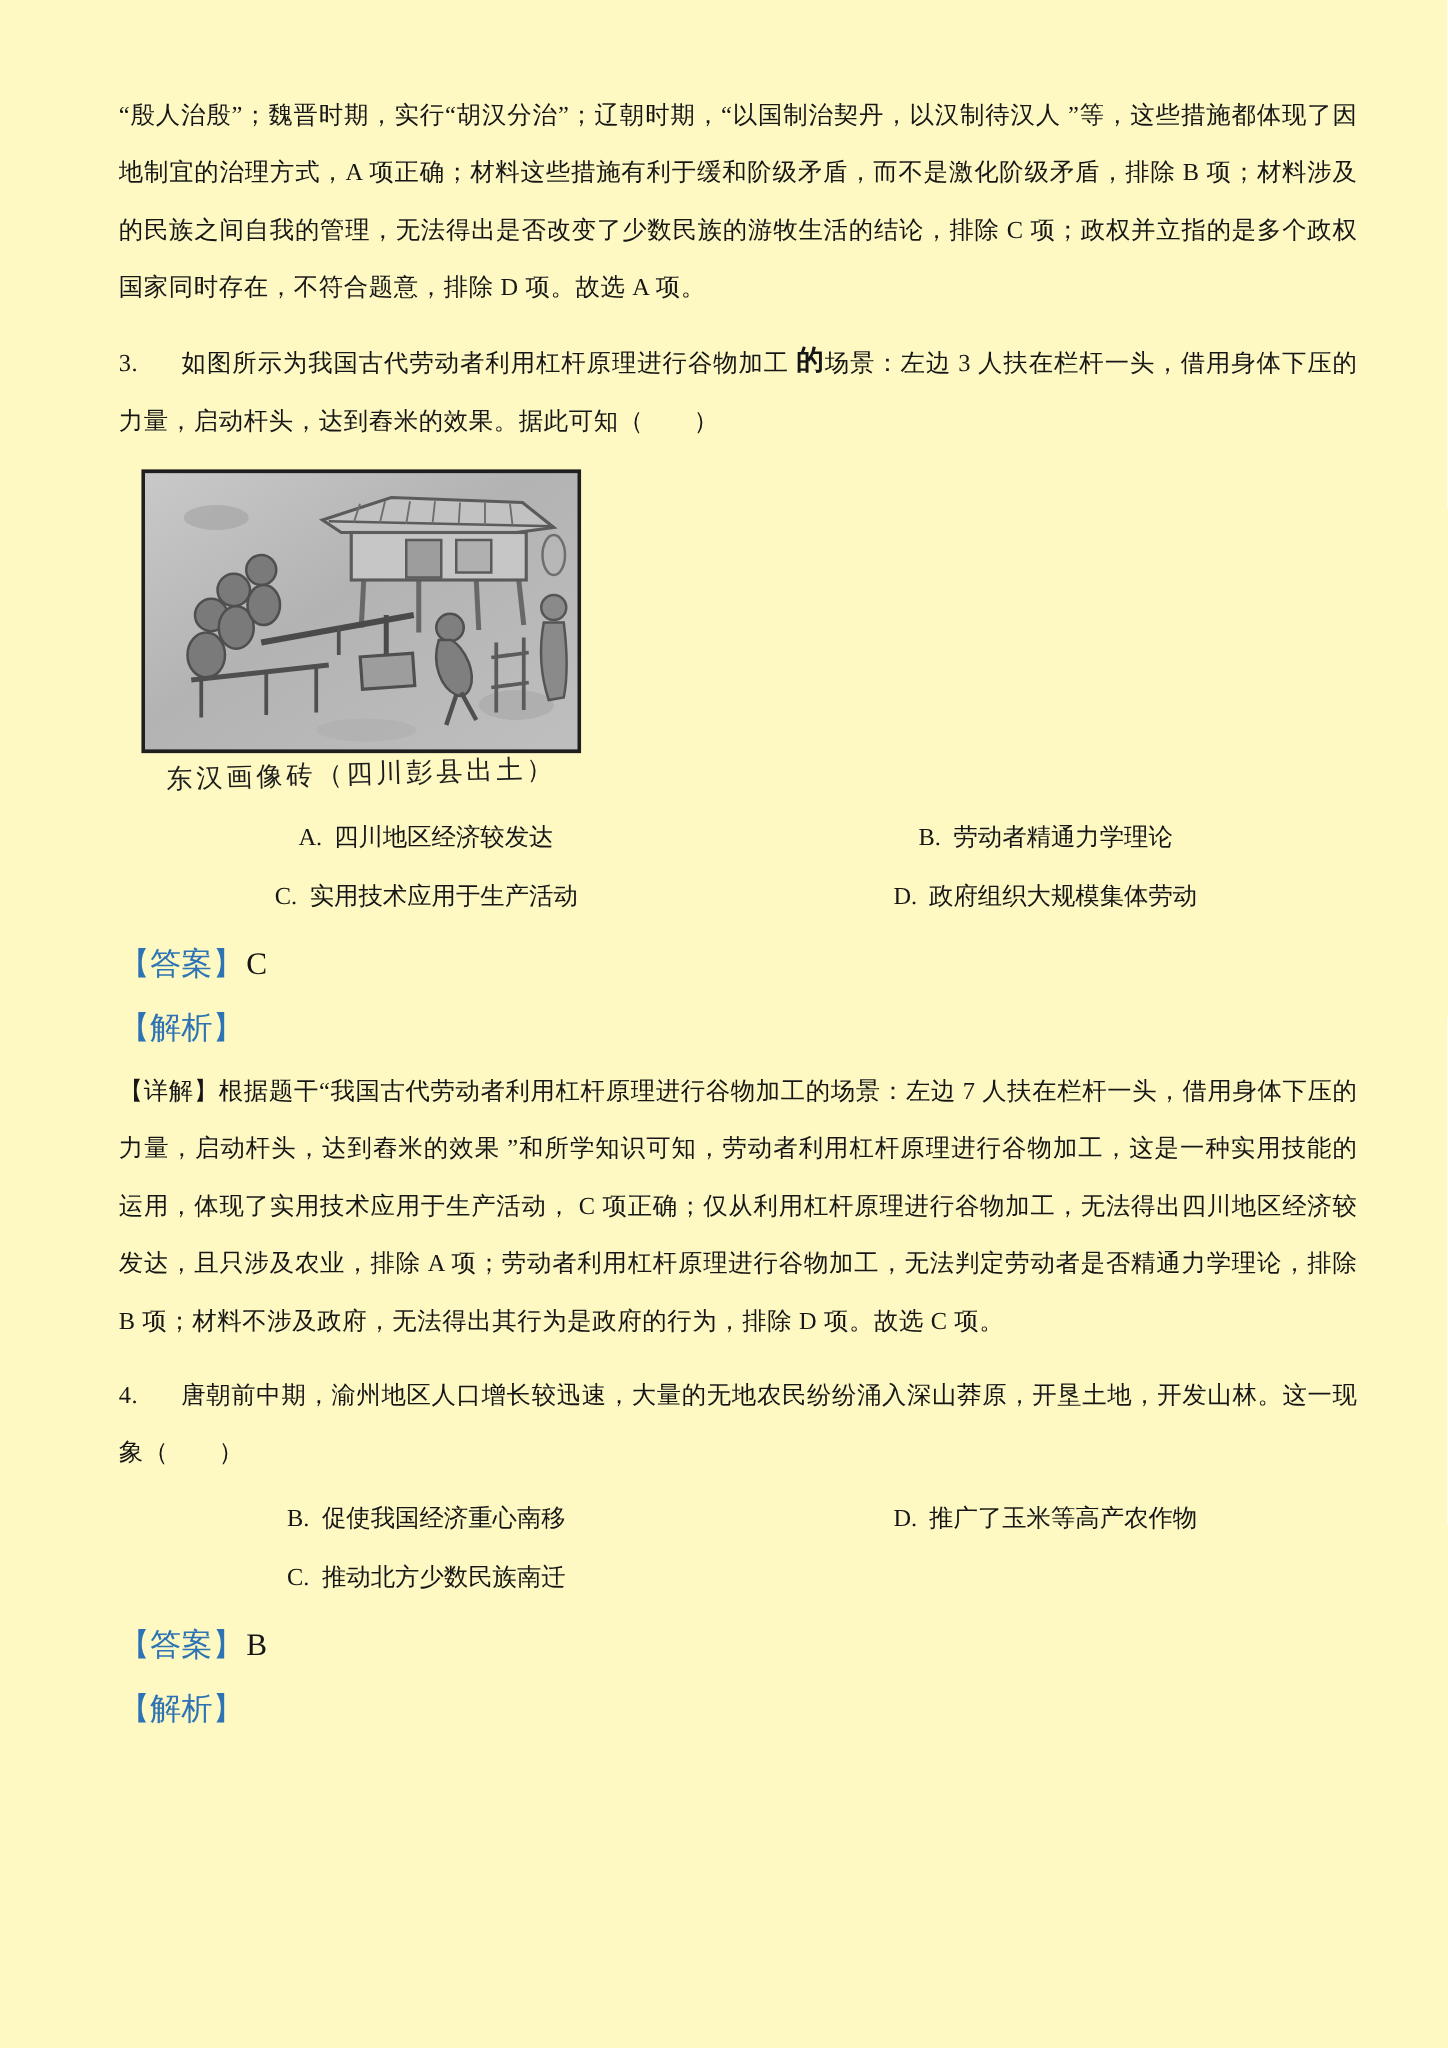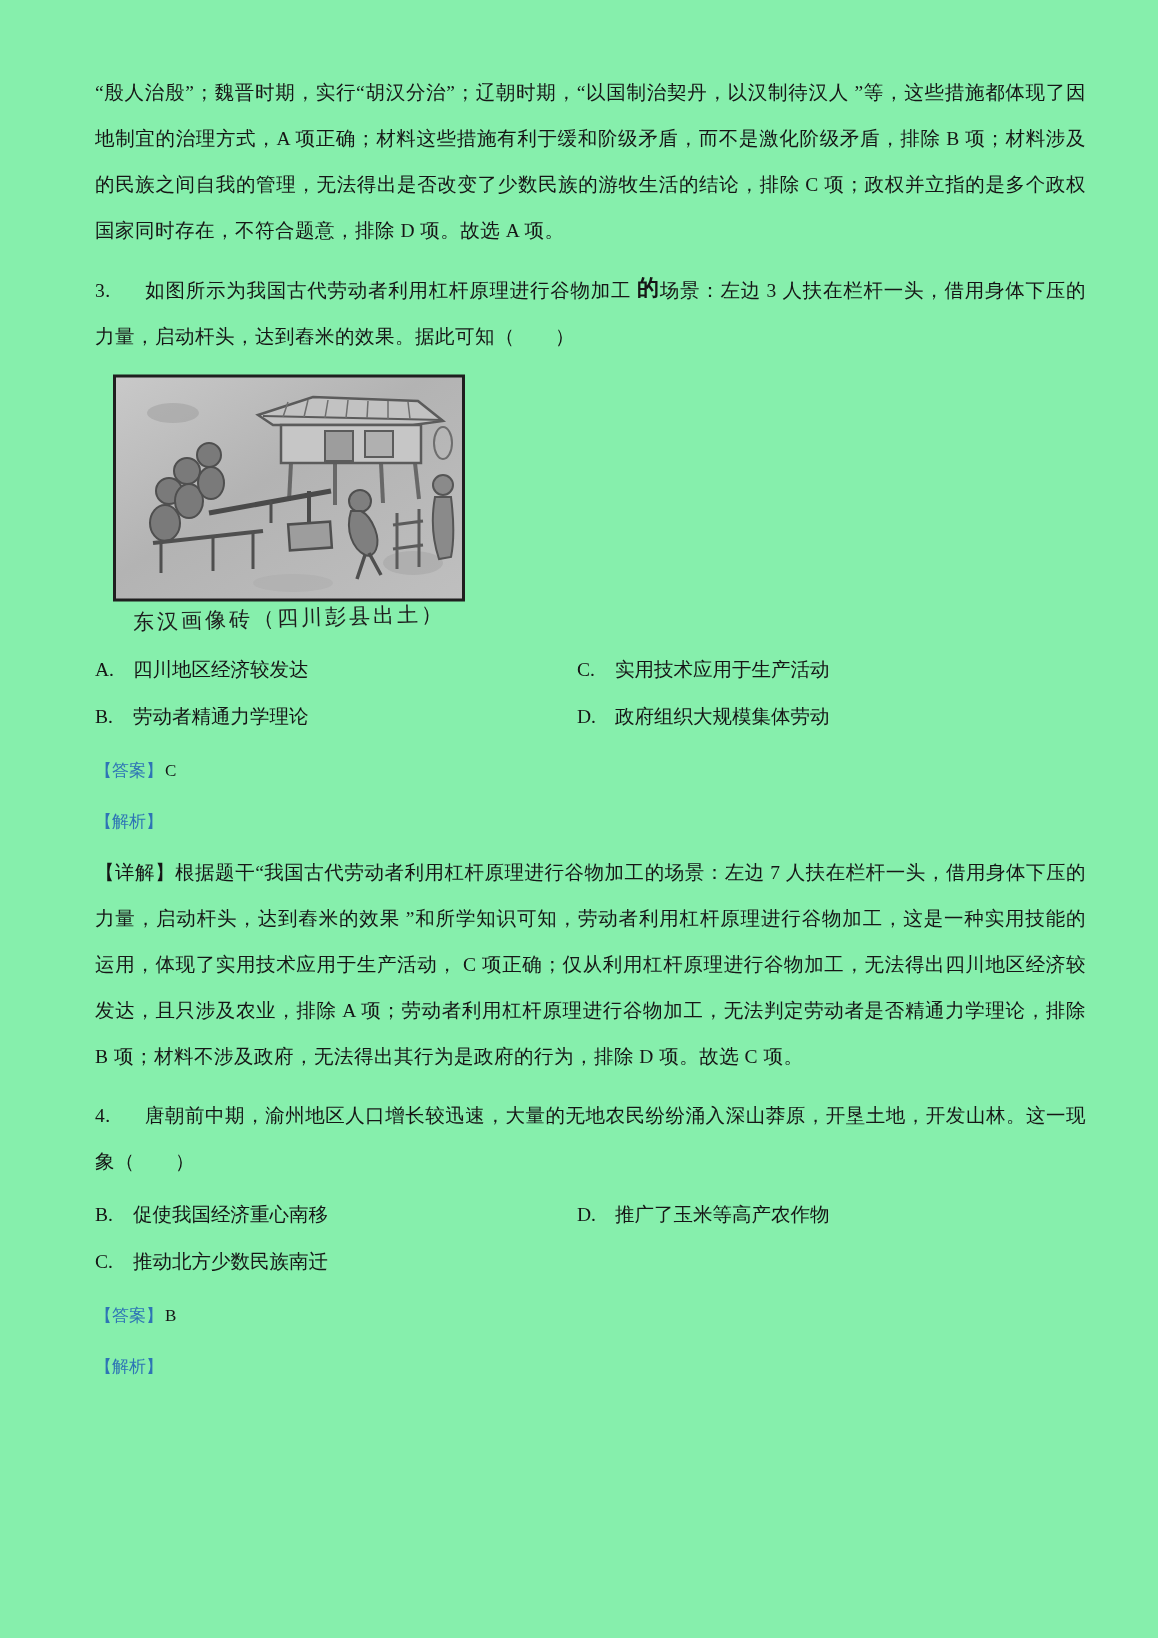--- a/index.html
+++ b/index.html
@@ -1,19 +1,19 @@
 <!DOCTYPE html>
 <html><head>
 <meta charset="utf-8">
 <style>
   html,body{margin:0;padding:0;background:#ffffff;}
   .page{
     position:relative;
     width:1158px;height:1638px;
-    background:#86efac;
+    background:#fef9c3;
     font-family:"Liberation Serif","DejaVu Serif",serif;
     color:#161616;
     overflow:hidden;
     box-sizing:border-box;
     padding:70px 72px 0 95px;
   }
   .para{
     margin:0 0 13px 0;
     font-size:19.5px;
     line-height:46px;
@@ -36,30 +36,31 @@
     font-size:21px;
     letter-spacing:3px;
     color:#1d1d1d;
     transform:rotate(-1.6deg);
     line-height:24px;
   }
   .options{
     display:grid;
     grid-template-columns:482px 1fr;
     margin:0 0 8px 0;
+    text-align:center;
   }
   .option{
     font-size:19.5px;
     line-height:47px;
     white-space:nowrap;
   }
   .opt-label{display:inline-block;width:38px;}
   .ans-line{
     margin:0 0 5px 0;
-    font-size:17px;
+    font-size:25px;
     line-height:46px;
   }
   .blue{color:#2E74B5;}
   .ans-letter{padding-left:2px;}
 </style>
 </head>
 <body>
 
 <div class="page">
 
@@ -133,22 +134,22 @@
         <circle cx="330" cy="112" r="10"></circle>
         <path d="M322 124 C318 146 320 168 326 186 L338 184 C342 164 340 140 338 124 Z"></path>
       </g>
       <ellipse cx="330" cy="70" rx="9" ry="16" fill="none" stroke="#6e6e6e" stroke-width="2"></ellipse>
     </svg>
     <figcaption class="fig-caption">东汉画像砖（四川彭县出土）</figcaption>
   </figure>
 
   <div class="options">
     <div class="option"><span class="opt-label">A.</span><span>四川地区经济较发达</span></div>
+    <div class="option"><span class="opt-label">B.</span><span>劳动者精通力学理论</span></div>
     <div class="option"><span class="opt-label">C.</span><span>实用技术应用于生产活动</span></div>
-    <div class="option"><span class="opt-label">B.</span><span>劳动者精通力学理论</span></div>
     <div class="option"><span class="opt-label">D.</span><span>政府组织大规模集体劳动</span></div>
   </div>
 
   <p class="ans-line"><span class="blue">【答案】</span><span class="ans-letter">C</span></p>
 
   <p class="ans-line"><span class="blue">【解析】</span></p>
 
   <p class="para"><span>【详解】</span><span>根据题干“我国古代劳动者利用杠杆原理进行谷物加工的场景：左边  7 人扶在栏杆一头，借用身体下压的力量，启动杆头，达到舂米的效果 ”和所学知识可知，劳动者利用杠杆原理进行谷物加工，这是一种实用技能的运用，体现了实用技术应用于生产活动， C 项正确；仅从利用杠杆原理进行谷物加工，无法得出四川地区经济较发达，且只涉及农业，排除  A 项；劳动者利用杠杆原理进行谷物加工，无法判定劳动者是否精通力学理论，排除 B 项；材料不涉及政府，无法得出其行为是政府的行为，排除  D 项。故选 C 项。</span></p>
 
   <p class="para" style="margin-bottom:6px;"><span class="qnum">4.</span><span>唐朝前中期，渝州地区人口增长较迅速，大量的无地农民纷纷涌入深山莽原，开垦土地，开发山林。这一现象（　　）</span></p>

